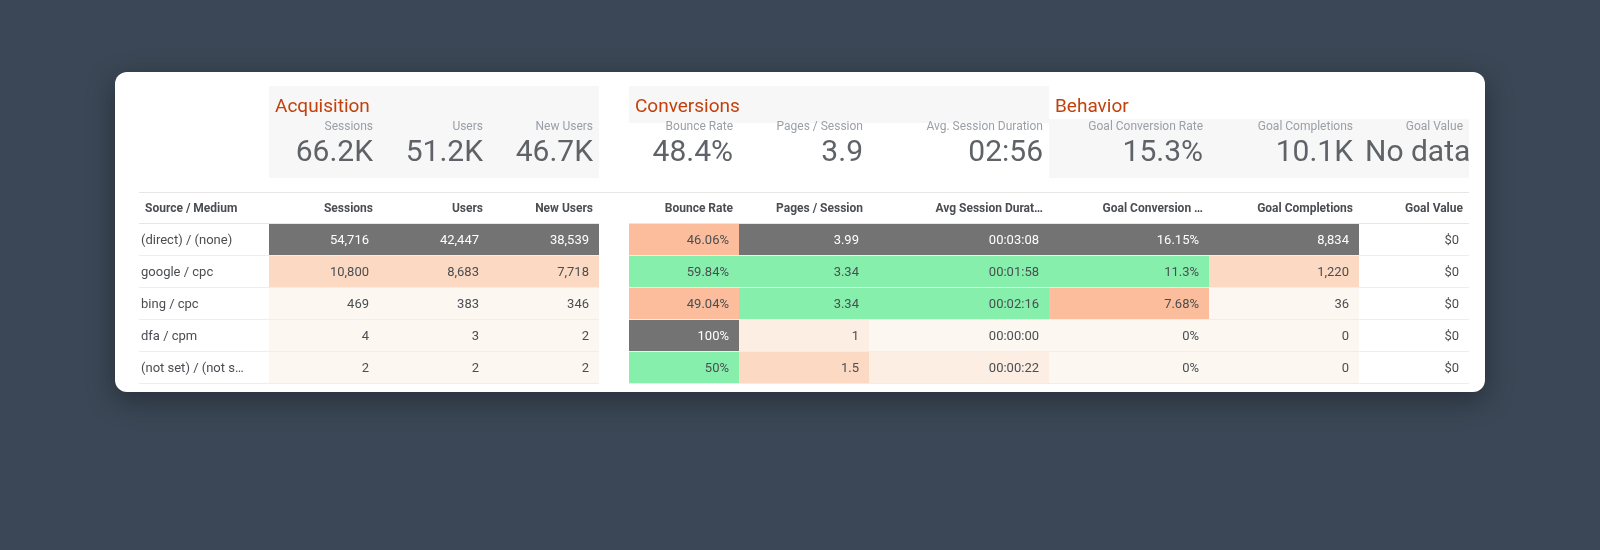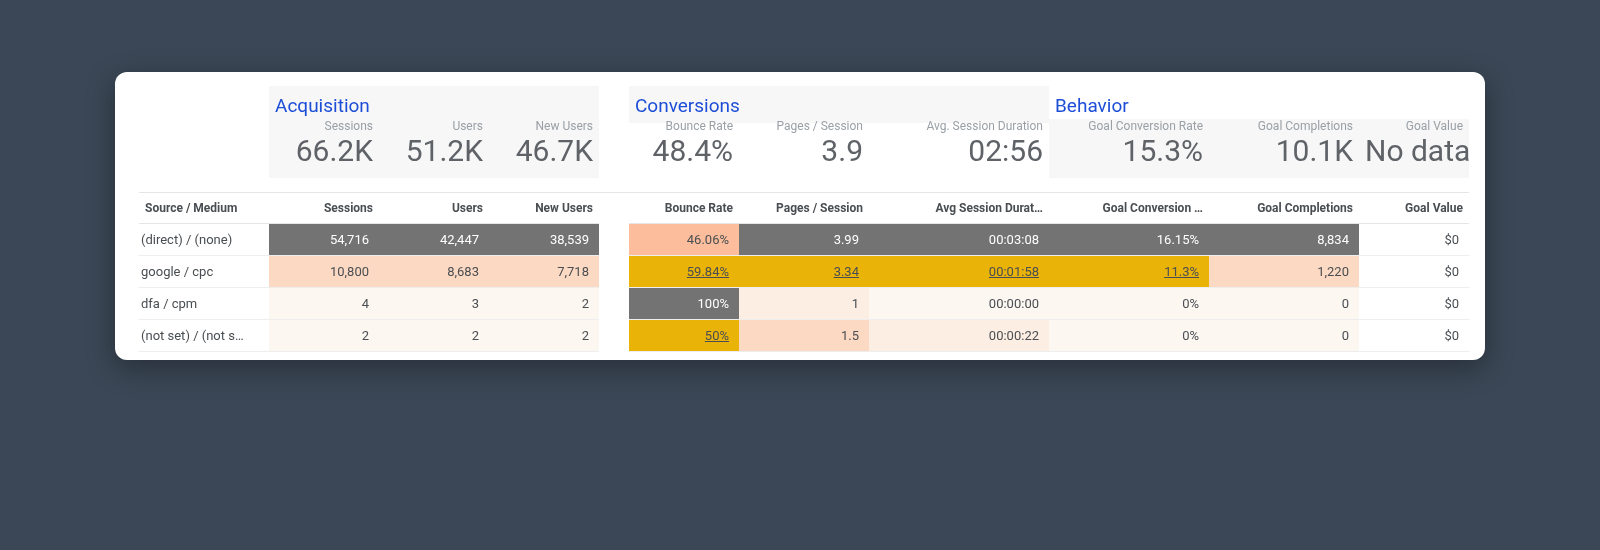--- a/index.html
+++ b/index.html
@@ -20,21 +20,21 @@
     box-shadow: 0 8px 28px rgba(0,0,0,0.35);
     padding: 14px 24px 8px 24px;
   }
   .top {
     display: grid;
     grid-template-columns: 130px 110px 110px 110px 30px 110px 130px 180px 160px 150px 110px;
     align-items: end;
   }
   .group-label {
     font-size: 19px;
-    color: #1d4ed8;
+    color: #c2410c;
     font-weight: 400;
     padding-bottom: 4px;
   }
   .metric {
     text-align: right;
     padding: 0 6px 10px 6px;
   }
   .metric .lbl {
     font-size: 12px;
     color: #9aa0a6;
@@ -98,21 +98,21 @@
   .cg { width: 30px; }
   .c4 { width: 110px; }
   .c5 { width: 130px; }
   .c6 { width: 180px; }
   .c7 { width: 160px; }
   .c8 { width: 150px; }
   .c9 { width: 110px; }
   td.gap, th.gap { background: #fff !important; border-bottom: 1px solid #fff; }
   
   .h5 { background: #737373; color: #fff; }
-  .h4 { background: #eab308; text-decoration: underline; }
+  .h4 { background: #86efac; }
   .h3 { background: #fbbd9b; }
   .h2 { background: #fcd9c2; }
   .h1 { background: #fdeee4; }
   .h0 { background: #fdf7f2; }
 </style>
 </head>
 <body>
 
 <div class="card">
 
@@ -215,20 +215,33 @@
           <td class="h2">7,718</td>
           <td class="gap"></td>
           <td class="h4">59.84%</td>
           <td class="h4">3.34</td>
           <td class="h4">00:01:58</td>
           <td class="h4">11.3%</td>
           <td class="h2">1,220</td>
           <td class="">$0</td>
         </tr>
         <tr>
+          <td class="dim">bing / cpc</td>
+          <td class="h0">469</td>
+          <td class="h0">383</td>
+          <td class="h0">346</td>
+          <td class="gap"></td>
+          <td class="h3">49.04%</td>
+          <td class="h4">3.34</td>
+          <td class="h4">00:02:16</td>
+          <td class="h3">7.68%</td>
+          <td class="h0">36</td>
+          <td class="">$0</td>
+        </tr>
+        <tr>
           <td class="dim">dfa / cpm</td>
           <td class="h0">4</td>
           <td class="h0">3</td>
           <td class="h0">2</td>
           <td class="gap"></td>
           <td class="h5">100%</td>
           <td class="h1">1</td>
           <td class="h0">00:00:00</td>
           <td class="h0">0%</td>
           <td class="h0">0</td>

